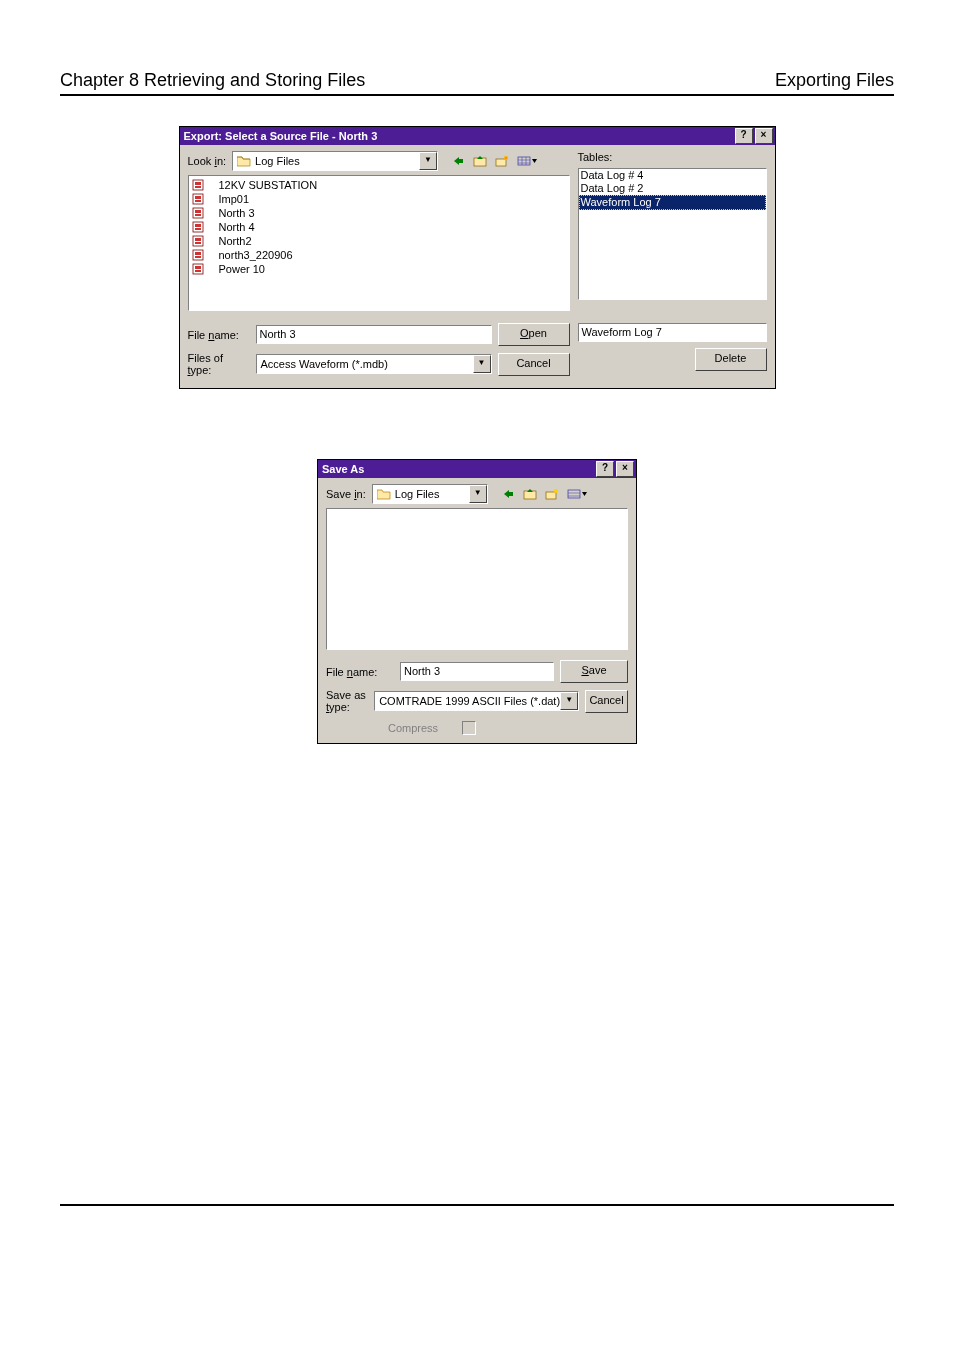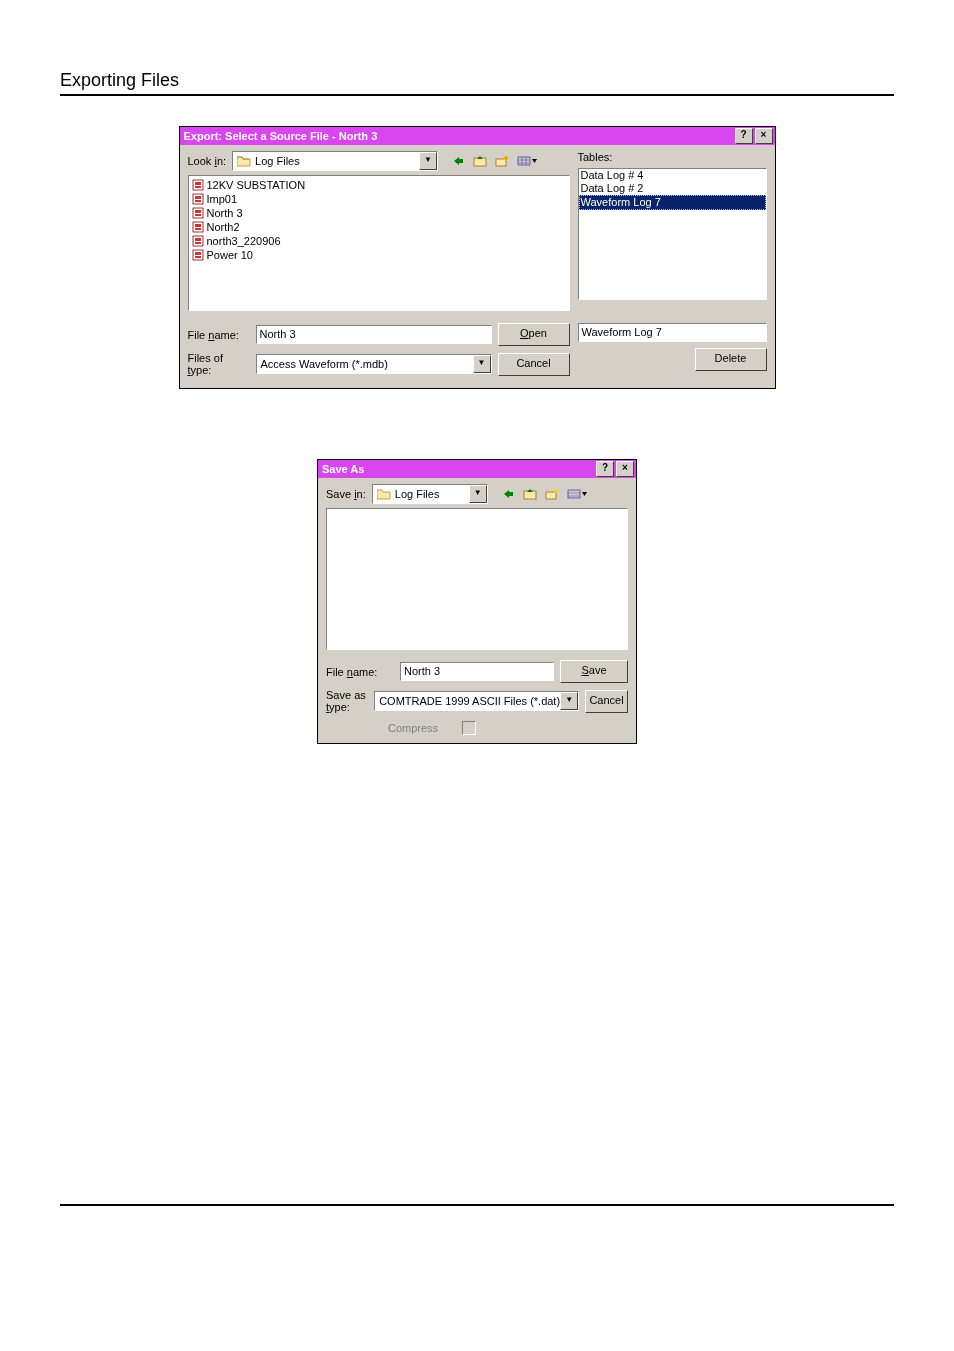--- a/index.html
+++ b/index.html
@@ -34,21 +34,21 @@
     border: 1px solid #000;
     background: #d4d0c8;
     font-size: 11px;
     color: #000;
     margin: 0 auto;
     position: relative;
   }
   .dlg1 { width: 595px; }
   .dlg2 { width: 318px; margin-top: 70px; }
   .titlebar {
-    background: #d946ef;
+    background: #4c1d95;
     color: #fff;
     font-weight: bold;
     display: flex;
     align-items: center;
     height: 18px;
     padding: 0 2px 0 4px;
   }
   .titlebar .title-text { flex: 1; font-size: 11px; }
   .title-btn {
     width: 16px;
@@ -131,21 +131,21 @@
     border-left: 1px solid #808080;
     border-right: 1px solid #fff;
     border-bottom: 1px solid #fff;
     height: 130px;
     padding: 2px;
     overflow: hidden;
   }
   .file-row {
     display: flex;
     align-items: center;
-    gap: 2px;
+    gap: 14px;
     height: 14px;
     font-size: 11px;
   }
   .mdb-ico {
     width: 14px;
     height: 14px;
     display: inline-flex;
     align-items: center;
     justify-content: center;
   }
@@ -259,20 +259,21 @@
   .footer-line {
     border-top: 2px solid #000;
     margin: 400px 60px 50px 60px;
   }
 </style>
 </head>
 <body>
 
 <div class="page">
   <div class="header-row">
+    <div class="header-left">Chapter 8 Retrieving and Storing Files</div>
     <div class="header-right">Exporting Files</div>
   </div>
 
   <div class="dialog dlg1">
     <div class="titlebar">
       <span class="title-text">Export: Select a Source File - North 3</span>
       <span class="title-btn">?</span>
       <span class="title-btn">×</span>
     </div>
     <div class="dlg-body">
@@ -346,20 +347,30 @@
             </div>
             <div class="file-row">
               <span class="mdb-ico">
                   <svg width="12" height="12" viewBox="0 0 12 12">
                     <rect x="1" y="1" width="10" height="10" fill="#fff" stroke="#800000" stroke-width="0.8"></rect>
                     <rect x="3" y="3" width="6" height="3" fill="#cc3333"></rect>
                     <rect x="3" y="7" width="6" height="2" fill="#cc3333"></rect>
                   </svg>
                 </span>
               <span>North 3</span>
+            </div>
+            <div class="file-row">
+              <span class="mdb-ico">
+                  <svg width="12" height="12" viewBox="0 0 12 12">
+                    <rect x="1" y="1" width="10" height="10" fill="#fff" stroke="#800000" stroke-width="0.8"></rect>
+                    <rect x="3" y="3" width="6" height="3" fill="#cc3333"></rect>
+                    <rect x="3" y="7" width="6" height="2" fill="#cc3333"></rect>
+                  </svg>
+                </span>
+              <span>North 4</span>
             </div>
             <div class="file-row">
               <span class="mdb-ico">
                   <svg width="12" height="12" viewBox="0 0 12 12">
                     <rect x="1" y="1" width="10" height="10" fill="#fff" stroke="#800000" stroke-width="0.8"></rect>
                     <rect x="3" y="3" width="6" height="3" fill="#cc3333"></rect>
                     <rect x="3" y="7" width="6" height="2" fill="#cc3333"></rect>
                   </svg>
                 </span>
               <span>North2</span>

